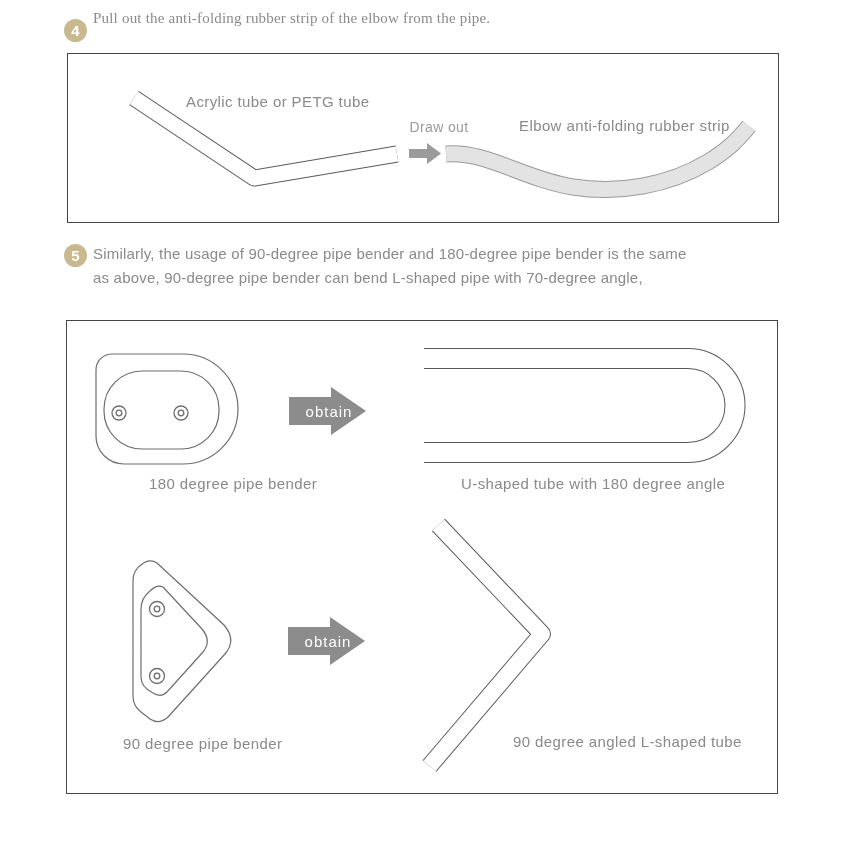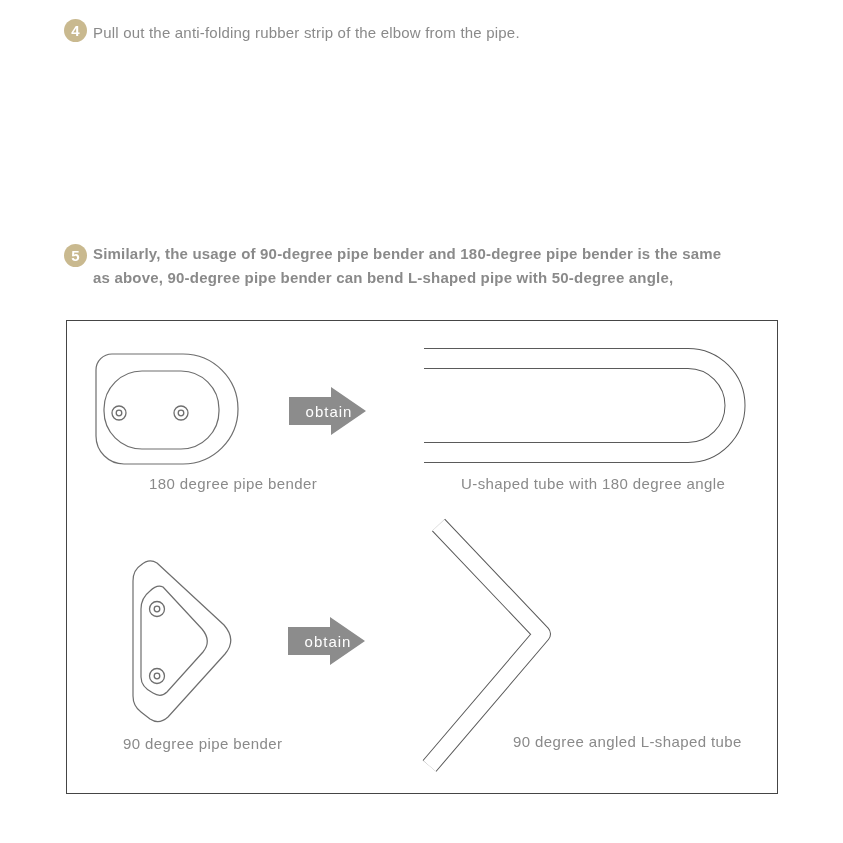--- a/index.html
+++ b/index.html
@@ -9,21 +9,21 @@
   }
   .badge{
     position:absolute;width:23px;height:23px;border-radius:50%;
     background:#c9b98f;color:#ffffff;font-size:15px;font-weight:bold;
     display:flex;align-items:center;justify-content:center;line-height:1;
   }
   .step-text{
     position:absolute;color:#8a8a8a;font-size:15px;letter-spacing:.2px;white-space:nowrap;
   }
   .step-lines{position:absolute;color:#8a8a8a;font-size:15px;letter-spacing:.2px;}
-  .step-lines div{height:24px;line-height:24px;white-space:nowrap;font-weight:bold;}
+  .step-lines div{height:24px;line-height:24px;white-space:nowrap;}
   .box{
     position:absolute;border:1px solid #454545;background:#ffffff;box-sizing:border-box;
   }
   svg{display:block;}
   .dlabel{fill:#8a8a8a;font-size:15px;letter-spacing:.4px;}
   .dlabel-sm{fill:#9a9a9a;font-size:14px;letter-spacing:.4px;}
   .arrow-label{fill:#ffffff;font-size:15px;letter-spacing:1px;}
   .tube-outer{fill:none;stroke:#5a5a5a;stroke-width:17;stroke-linejoin:round;stroke-linecap:butt;}
   .tube-inner{fill:none;stroke:#ffffff;stroke-width:15;stroke-linejoin:round;stroke-linecap:butt;}
   .tube-outer-u{fill:none;stroke:#5a5a5a;stroke-width:21;stroke-linecap:butt;}
@@ -37,27 +37,49 @@
   .screw{fill:#ffffff;stroke:#6e6e6e;stroke-width:1.3;}
   .obtain-arrow{fill:#8c8c8c;}
   .smallarrow{fill:#9b9b9b;}
 </style>
 </head>
 <body>
 
 <div class="page">
 
   <div class="badge" style="left:64px;top:19px;">4</div>
-  <div class="step-text" style="left:93px;top:24px;">Pull out the anti-folding rubber strip of the elbow from the pipe.</div>
+  <div class="step-text" style="left:93px;top:10px;font-family:Liberation Serif, serif;">Pull out the anti-folding rubber strip of the elbow from the pipe.</div>
 
+  <div class="box" style="left:67px;top:53px;width:712px;height:170px;">
+    <svg width="710" height="168" viewBox="0 0 710 168">
+
+      <g>
+        <path class="tube-outer" d="M 66 44 L 186 124 L 329 100"></path>
+        <path class="tube-inner" d="M 66 44 L 186 124 L 329 100"></path>
+      </g>
+
+      <g>
+        <polygon class="smallarrow" points="341,95 359,95 359,89 373,99.5 359,110 359,104 341,104"></polygon>
+      </g>
+
+      <g>
+        <path class="strip-outer" d="M 378 100 C 420 97 455 125 505 133 C 550 140 600 132 640 108 C 658 97 668 88 681 72"></path>
+        <path class="strip-inner" d="M 378 100 C 420 97 455 125 505 133 C 550 140 600 132 640 108 C 658 97 668 88 681 72"></path>
+      </g>
+
+      <text class="dlabel" x="118" y="53">Acrylic tube or PETG tube</text>
+      <text class="dlabel-sm" x="371" y="78" text-anchor="middle">Draw out</text>
+      <text class="dlabel" x="451" y="77">Elbow anti-folding rubber strip</text>
+    </svg>
+  </div>
 
   <div class="badge" style="left:64px;top:244px;">5</div>
   <div class="step-lines" style="left:93px;top:242px;">
     <div>Similarly, the usage of 90-degree pipe bender and 180-degree pipe bender is the same</div>
-    <div>as above, 90-degree pipe bender can bend L-shaped pipe with 50-degree angle,</div>
+    <div>as above, 90-degree pipe bender can bend L-shaped pipe with 70-degree angle,</div>
   </div>
 
   <div class="box" style="left:66px;top:320px;width:712px;height:474px;">
     <svg width="710" height="472" viewBox="0 0 710 472">
 
       <g>
         <path class="bender" d="M 45 33 H 116 A 55 55 0 0 1 116 143 H 57 A 28 28 0 0 1 29 115 V 49 A 16 16 0 0 1 45 33 Z"></path>
         <rect class="bender-in" x="37" y="50" width="115" height="78" rx="38" ry="38"></rect>
         <circle class="screw" cx="52" cy="92" r="7"></circle>
         <circle class="screw" cx="52" cy="92" r="2.8"></circle>

